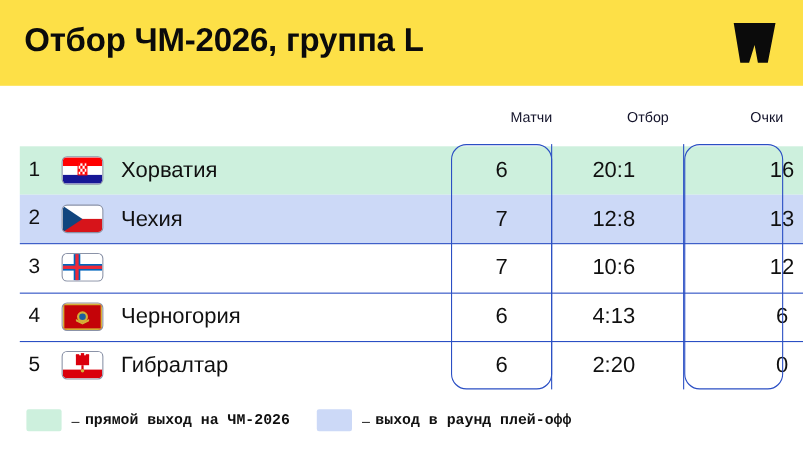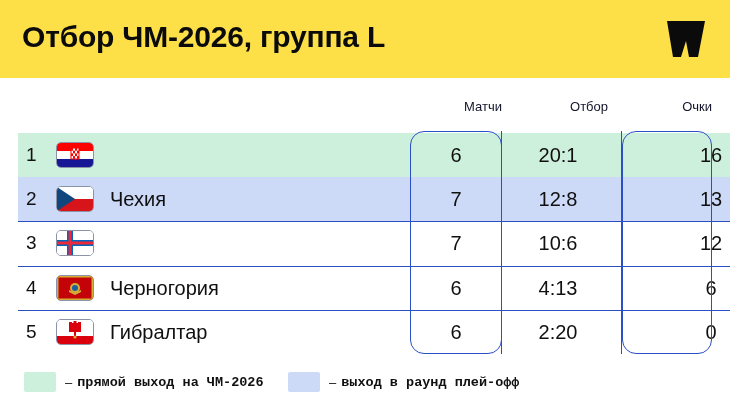--- a/index.html
+++ b/index.html
@@ -239,20 +239,21 @@
           <rect x="18" y="5" width="2" height="2.7" fill="#ff0000"></rect>
           <rect x="16" y="7.7" width="2" height="2.7" fill="#ff0000"></rect>
           <rect x="20" y="7.7" width="2" height="2.7" fill="#ff0000"></rect>
           <rect x="14" y="10.4" width="2" height="2.7" fill="#ff0000"></rect>
           <rect x="18" y="10.4" width="2" height="2.7" fill="#ff0000"></rect>
           <rect x="16" y="13.1" width="2" height="2.7" fill="#ff0000"></rect>
           <rect x="20" y="13.1" width="2" height="2.7" fill="#ff0000"></rect>
         </svg>
       </div>
     </div>
+    <div class="cell-team">Хорватия</div>
     <div class="cell-num matches">6</div>
     <div class="cell-num goals">20:1</div>
     <div class="cell-num points">16</div>
   </div>
 
   <div class="row r1">
     <div class="cell-rank">2</div>
     <div class="cell-flag">
       <div class="flag">
         <svg width="36" height="24" viewBox="0 0 36 24" xmlns="http://www.w3.org/2000/svg">

